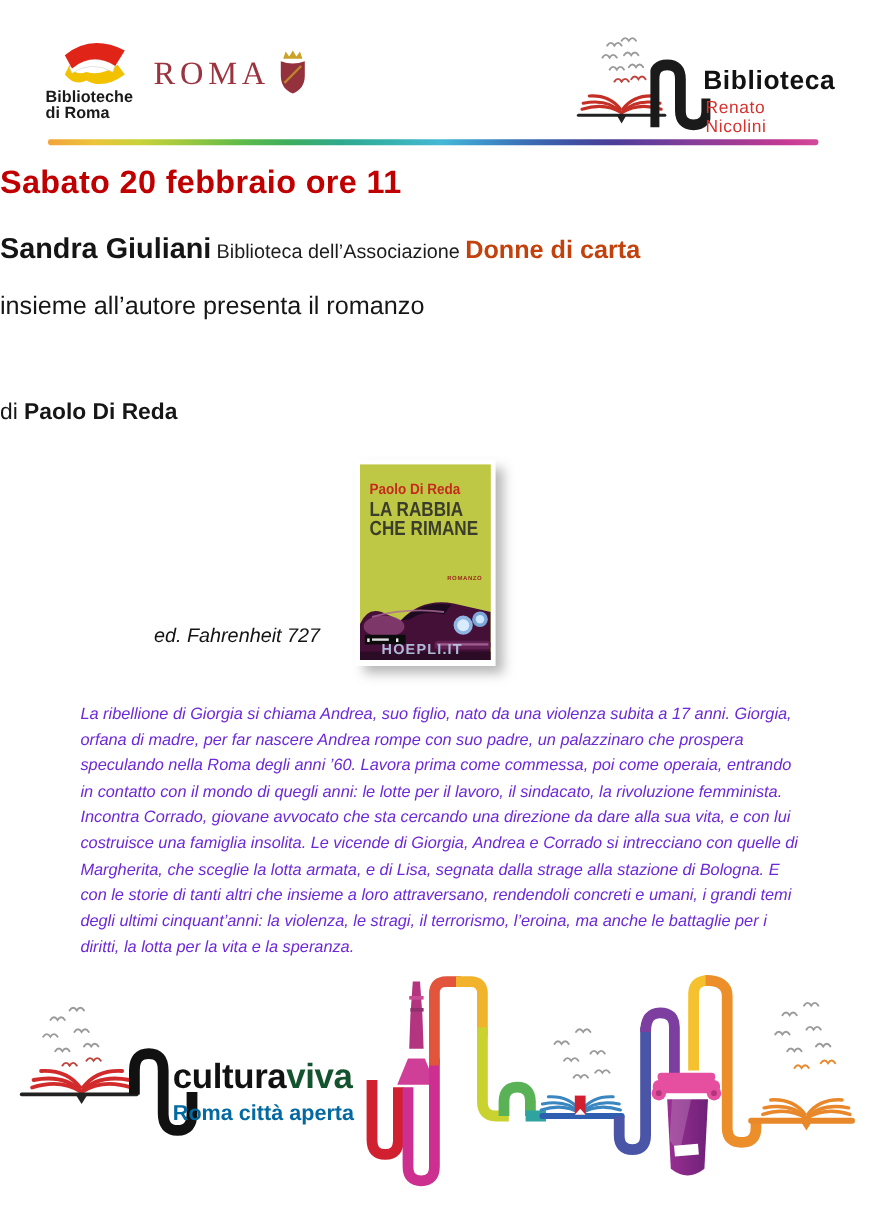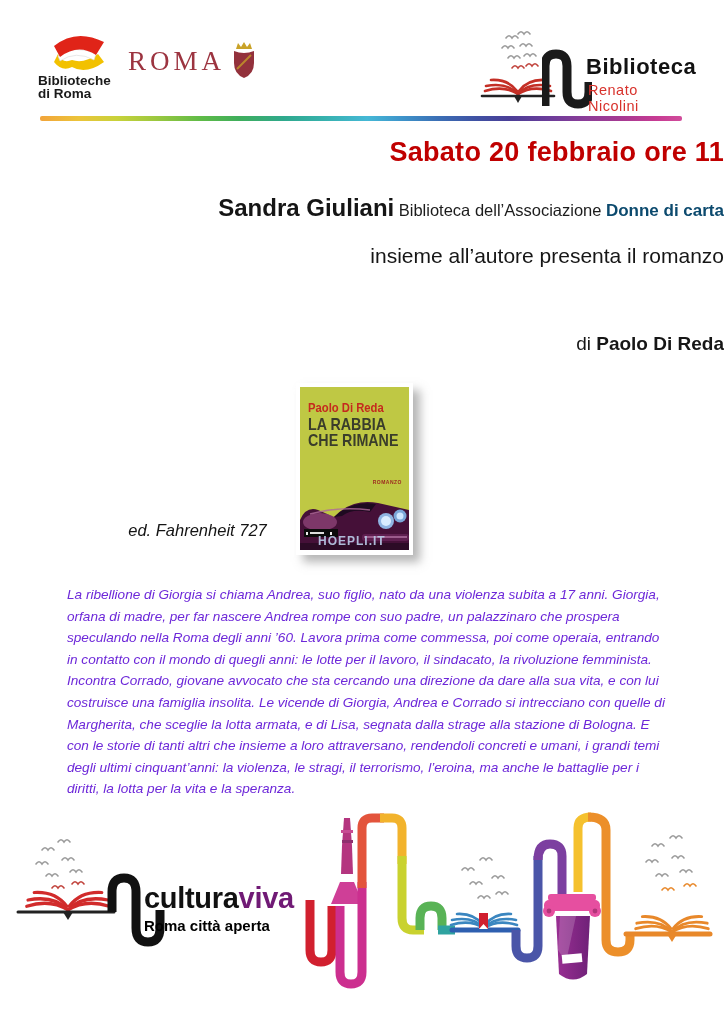--- a/index.html
+++ b/index.html
@@ -15,25 +15,25 @@
 
   
   .rainbow{height:5px;border-radius:2px;
     background:linear-gradient(90deg,
       #f2a43b 0%,#ecc43a 6%,#c8d23a 12%,#9cc83f 18%,#5fbb47 25%,
       #3fae5c 31%,#2fa98d 38%,#36b1ac 44%,#45b8d6 51%,#3e96cb 56%,
       #3b6fb5 62%,#3f51a3 68%,#4a3f97 73%,#6a3d9a 79%,#8c3d98 85%,
       #a93a92 91%,#c73b93 96%,#d14c9b 100%);}
 
   
-  .center{left:0;width:724px;text-align:right;}
+  .center{left:0;width:724px;text-align:left;}
   .date-line{font-size:27px;font-weight:bold;color:#c00000;letter-spacing:0.3px;}
   .presenter-name{font-size:24px;font-weight:bold;color:#151515;}
   .presenter-role{font-size:16.5px;color:#1c1c1c;}
-  .presenter-org{font-size:17px;font-weight:bold;color:#0c4a6e;}
+  .presenter-org{font-size:21px;font-weight:bold;color:#c2410c;}
   .intro-line{font-size:21px;color:#161616;}
   .book-title{font-size:27px;font-weight:bold;color:#141414;}
   .byline{font-size:19px;color:#161616;}
   .byline b{font-weight:bold;}
   .edition{font-style:italic;font-size:16.5px;color:#141414;}
 
   
   .cover{left:296px;top:383px;width:109px;height:163px;background:#fff;
          padding:4px 4px 5px 4px;box-shadow:7px 7px 9px rgba(110,110,110,.5);}
   .cover-inner{position:relative;width:109px;height:163px;background:#bfc844;overflow:hidden;}
@@ -46,22 +46,22 @@
   .cover-watermark{position:absolute;left:18px;bottom:2px;font-size:12px;font-weight:bold;
                    color:#b9c9e6;letter-spacing:1px;opacity:.92;}
 
   
   .synopsis{left:67px;top:584px;width:601px;font-style:italic;font-size:13.6px;
             line-height:21.6px;color:#6d28d9;text-align:left;}
 
   
   .cv-text{font-size:29px;font-weight:800;letter-spacing:-0.3px;white-space:nowrap;}
   .cv-black{color:#111;}
-  .cv-red{color:#701a75;}
-  .cv-tagline{font-size:15px;font-weight:bold;color:#000000;white-space:nowrap;}
+  .cv-red{color:#14532d;}
+  .cv-tagline{font-size:18px;font-weight:bold;color:#0369a1;white-space:nowrap;}
 </style>
 </head>
 <body>
 
 <div class="page">
 
   <svg width="0" height="0" style="position:absolute" aria-hidden="true">
     <defs>
       <path id="bird" d="M0,0 Q3,-4.5 6,0 Q9,-4.5 12,0" fill="none" stroke="currentColor" stroke-width="1.6" stroke-linecap="round"></path>
       <g id="openbook" fill="none" stroke="currentColor" stroke-width="2.6" stroke-linecap="round">

